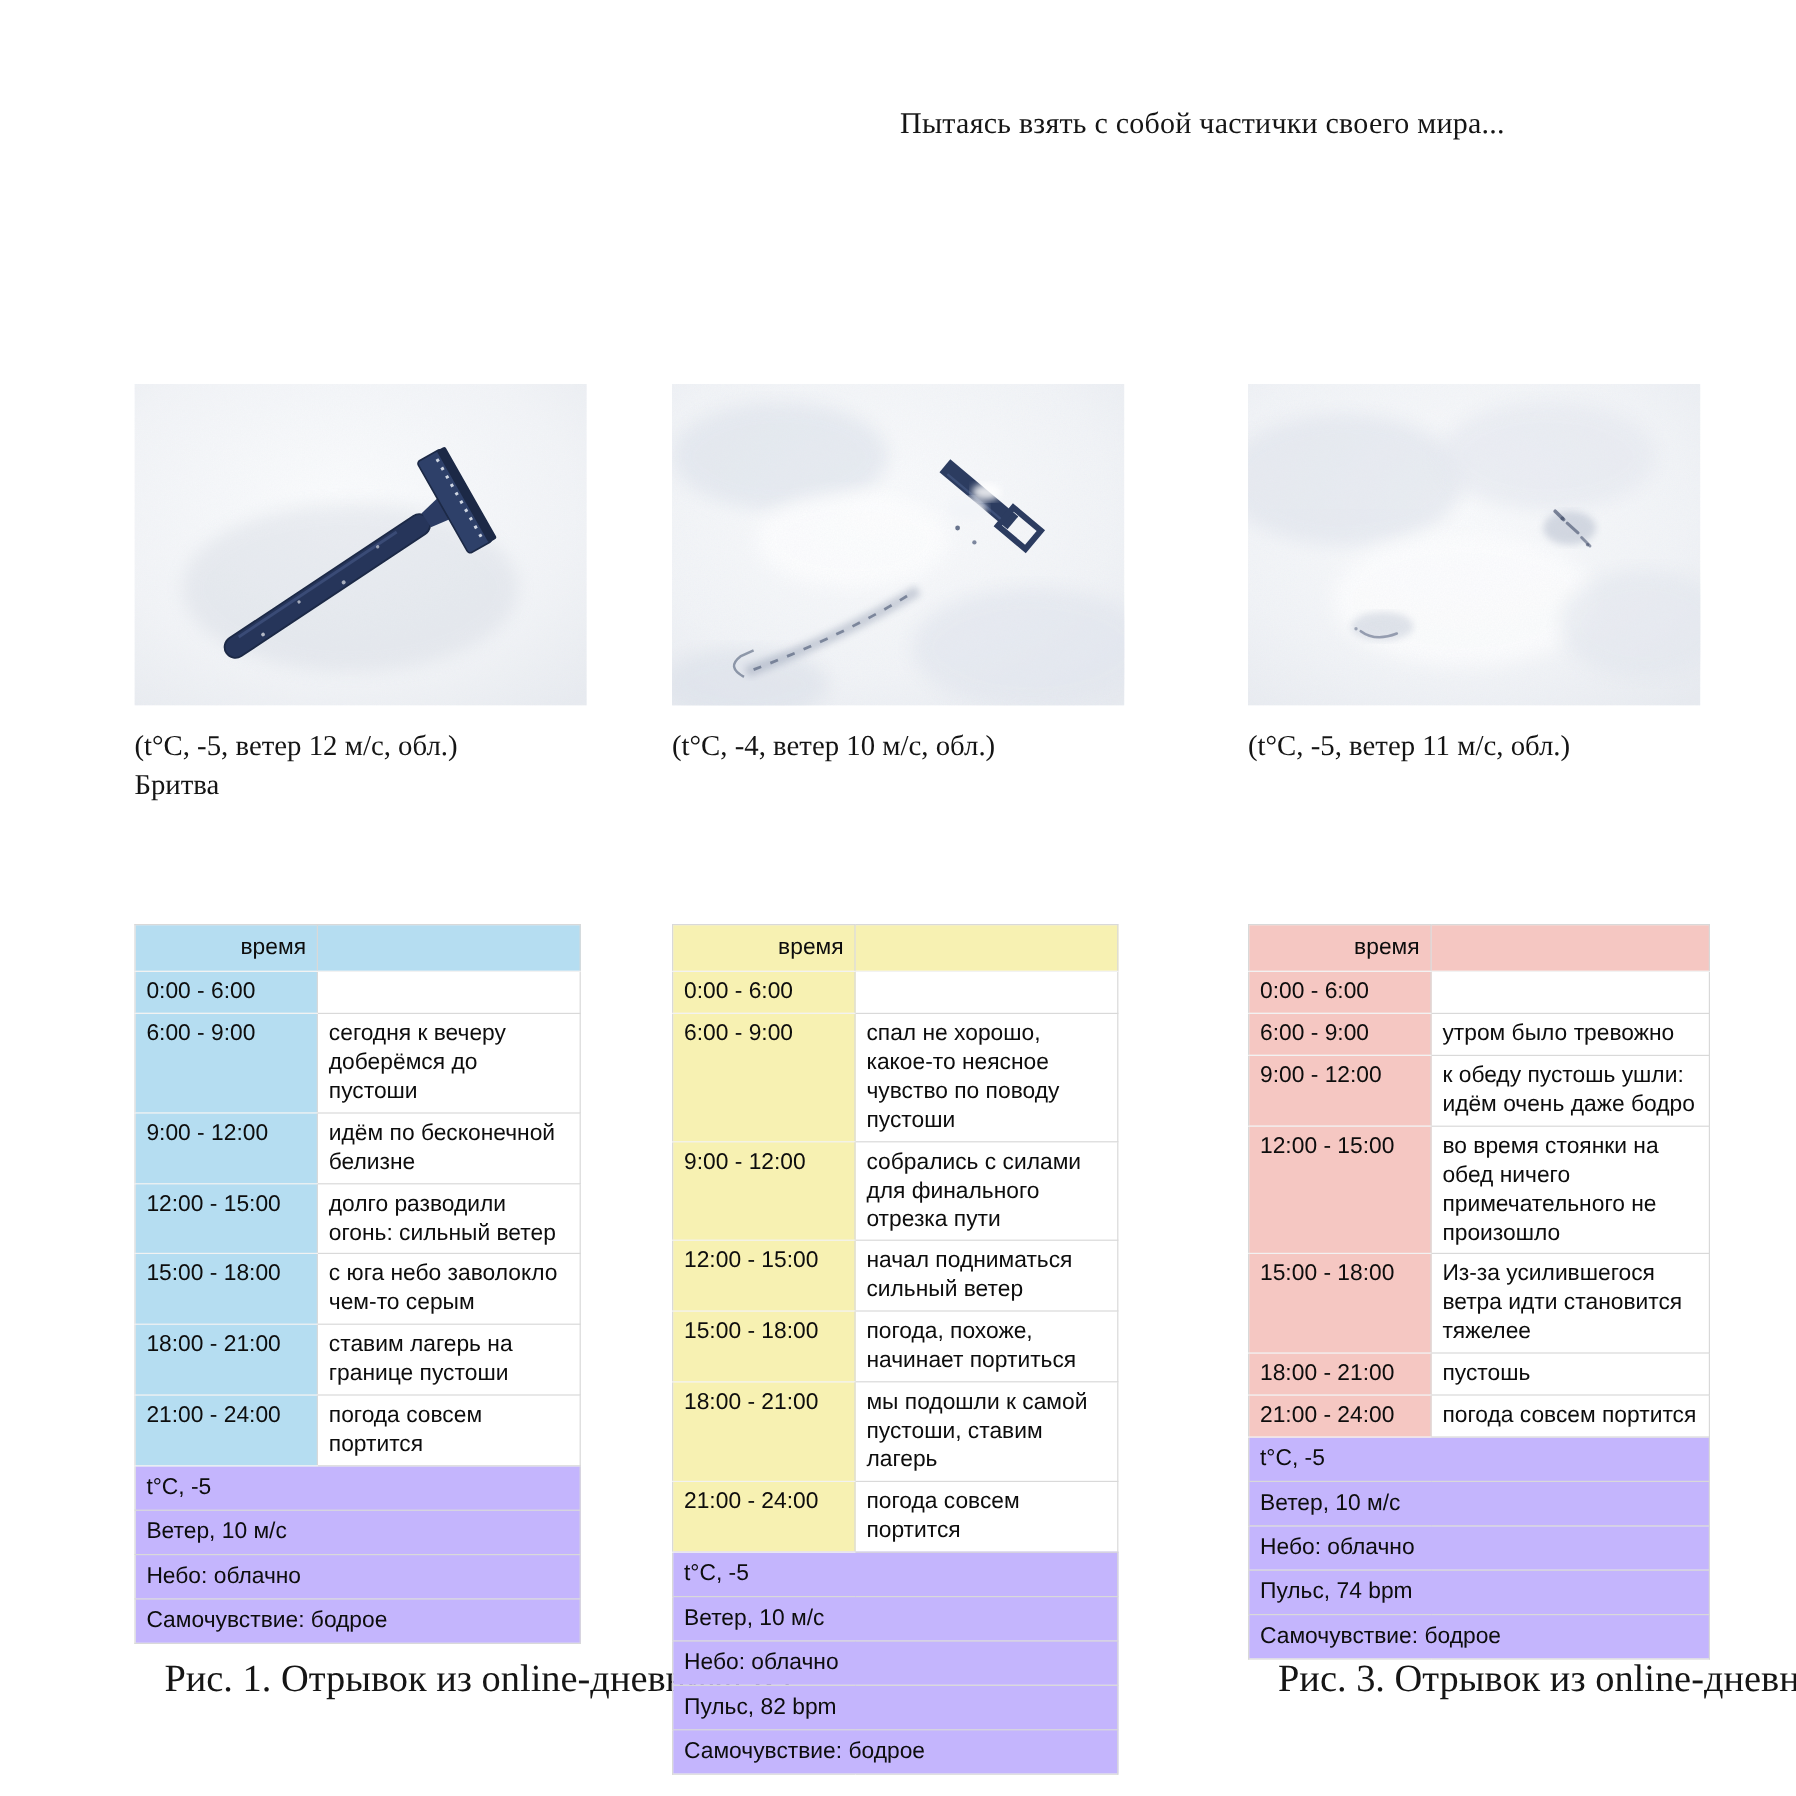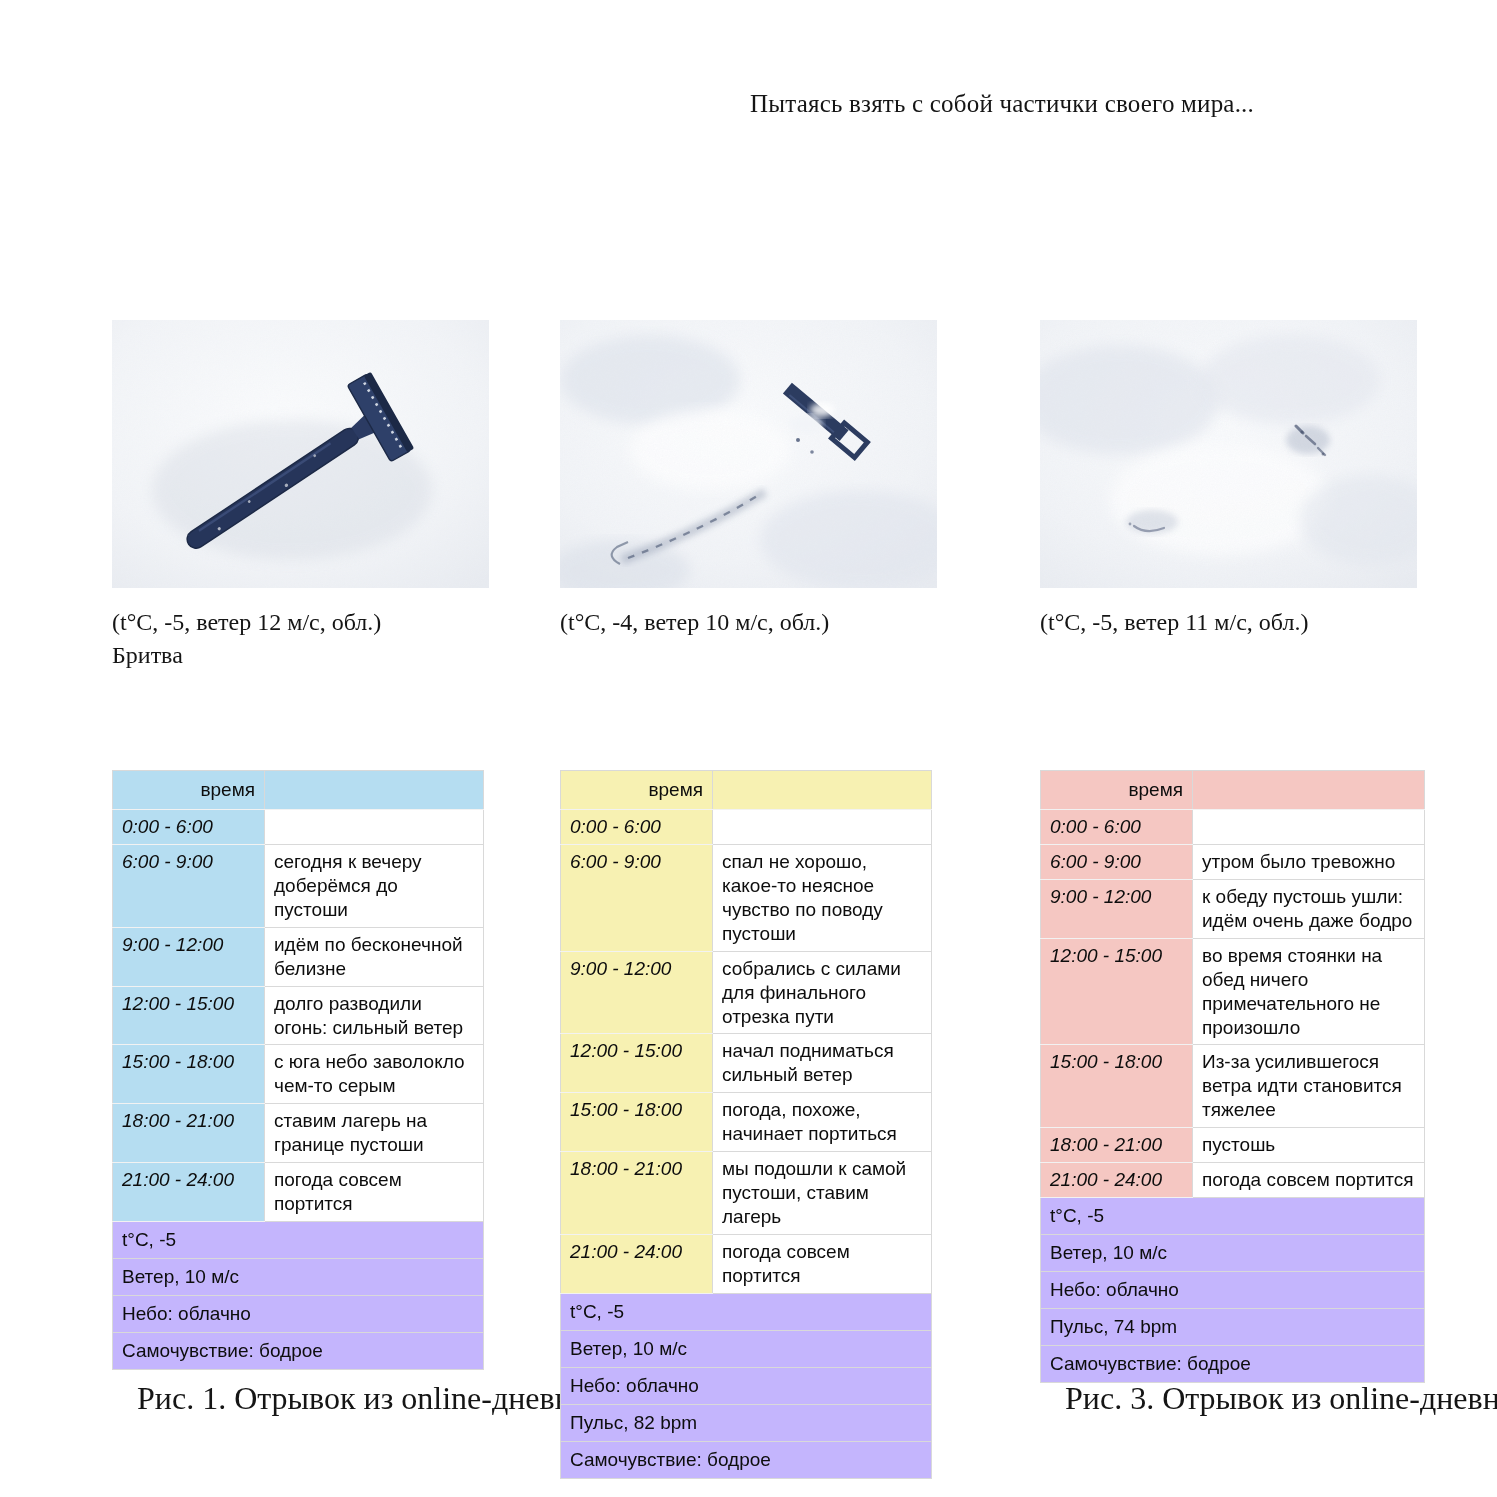--- a/index.html
+++ b/index.html
@@ -77,21 +77,21 @@
     text-align: left;
     font-weight: normal;
   }
   .diary-table th.head-cell {
     padding-top: 7px;
     padding-bottom: 7px;
     border-bottom-color: #f2f2f2;
     text-align: right;
   }
   .diary-table .time-col { width: 133px; }
-  .diary-table td.time-cell { white-space: nowrap; border-bottom-color: #f2f2f2; border-top-color: #f2f2f2; font-style: italic; }
+  .diary-table td.time-cell { white-space: nowrap; border-bottom-color: #f2f2f2; border-top-color: #f2f2f2; }
   .diary-table td.stat-cell { background: #c4b5fd; padding-top: 6px; padding-bottom: 6px; }
   .figcaption {
     position: absolute;
     top: 1380px;
     left: 0;
     font-size: 32px;
     white-space: nowrap;
     color: #151515;
     padding-left: 25px;
   }

